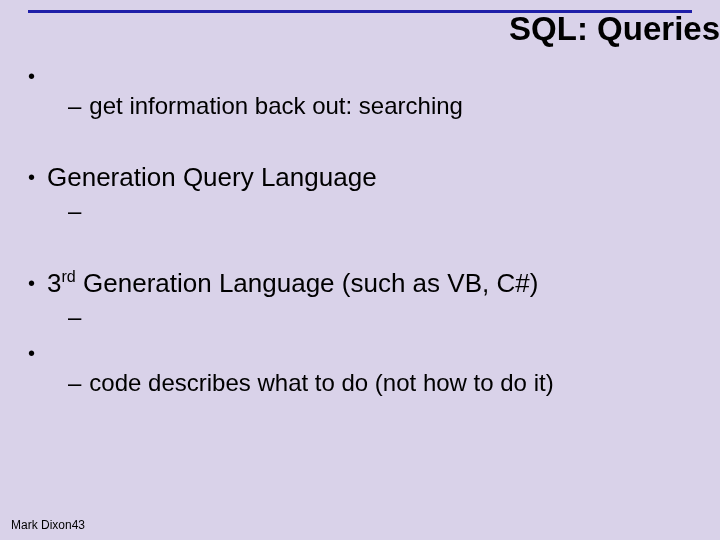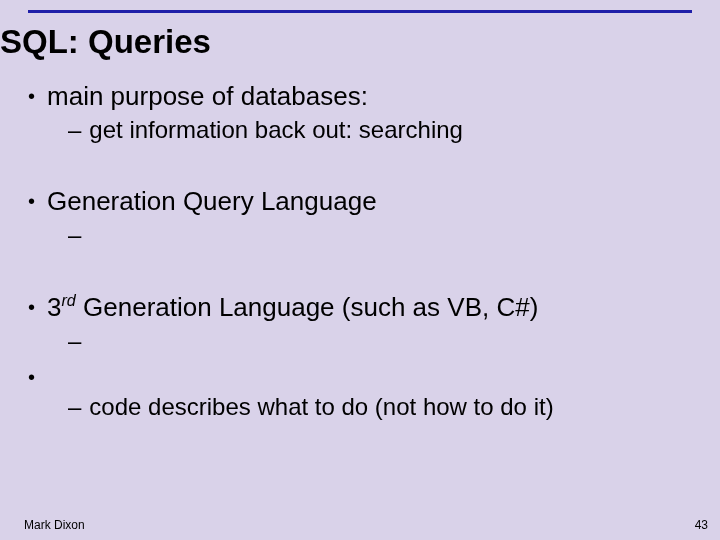--- a/index.html
+++ b/index.html
@@ -13,25 +13,25 @@
     }
     .top-line {
       position: absolute;
       top: 10px;
       left: 28px;
       right: 28px;
       height: 3px;
       background: #1f1fa8;
     }
     .title {
-      text-align: left;
+      text-align: right;
       font-size: 33px;
       font-weight: bold;
       color: #000;
-      margin-top: 23px;
+      margin-top: 10px;
     }
     .content {
       margin-top: 20px;
       padding-left: 28px;
       padding-right: 28px;
     }
     .bullet-1 {
       font-size: 26px;
       color: #000;
       margin-top: 14px;
@@ -52,43 +52,41 @@
       margin-left: 40px;
       display: flex;
       align-items: baseline;
     }
     .bullet-2 .dash {
       margin-right: 8px;
     }
     .gap-large { margin-top: 42px; }
     .gap-med { margin-top: 42px; }
     .gap-small { margin-top: 14px; }
-    .sup { font-size: 0.62em; vertical-align: super; font-style: italic; }
+    .sup { font-size: 0.62em; vertical-align: super; }
     .footer {
       position: absolute;
       bottom: 8px;
-      left: 24px;
+      left: 11px;
       right: 12px;
       display: flex;
-      justify-content: space-between;
       font-size: 12px;
       color: #000;
     }
   </style>
 </head>
 <body>
 
 <div class="top-line"></div>
 
 <h1 class="title">SQL: Queries</h1>
 
 <div class="content">
   <div class="bullet-1">
     <span class="dot">•</span>
-    <span>main purpose of databases:</span>
   </div>
   <div class="bullet-2">
     <span class="dash">–</span>
     <span>get information back out: searching</span>
   </div>
 
   <div class="bullet-1 gap-large">
     <span class="dot">•</span>
     <span>Generation Query Language</span>
   </div>

